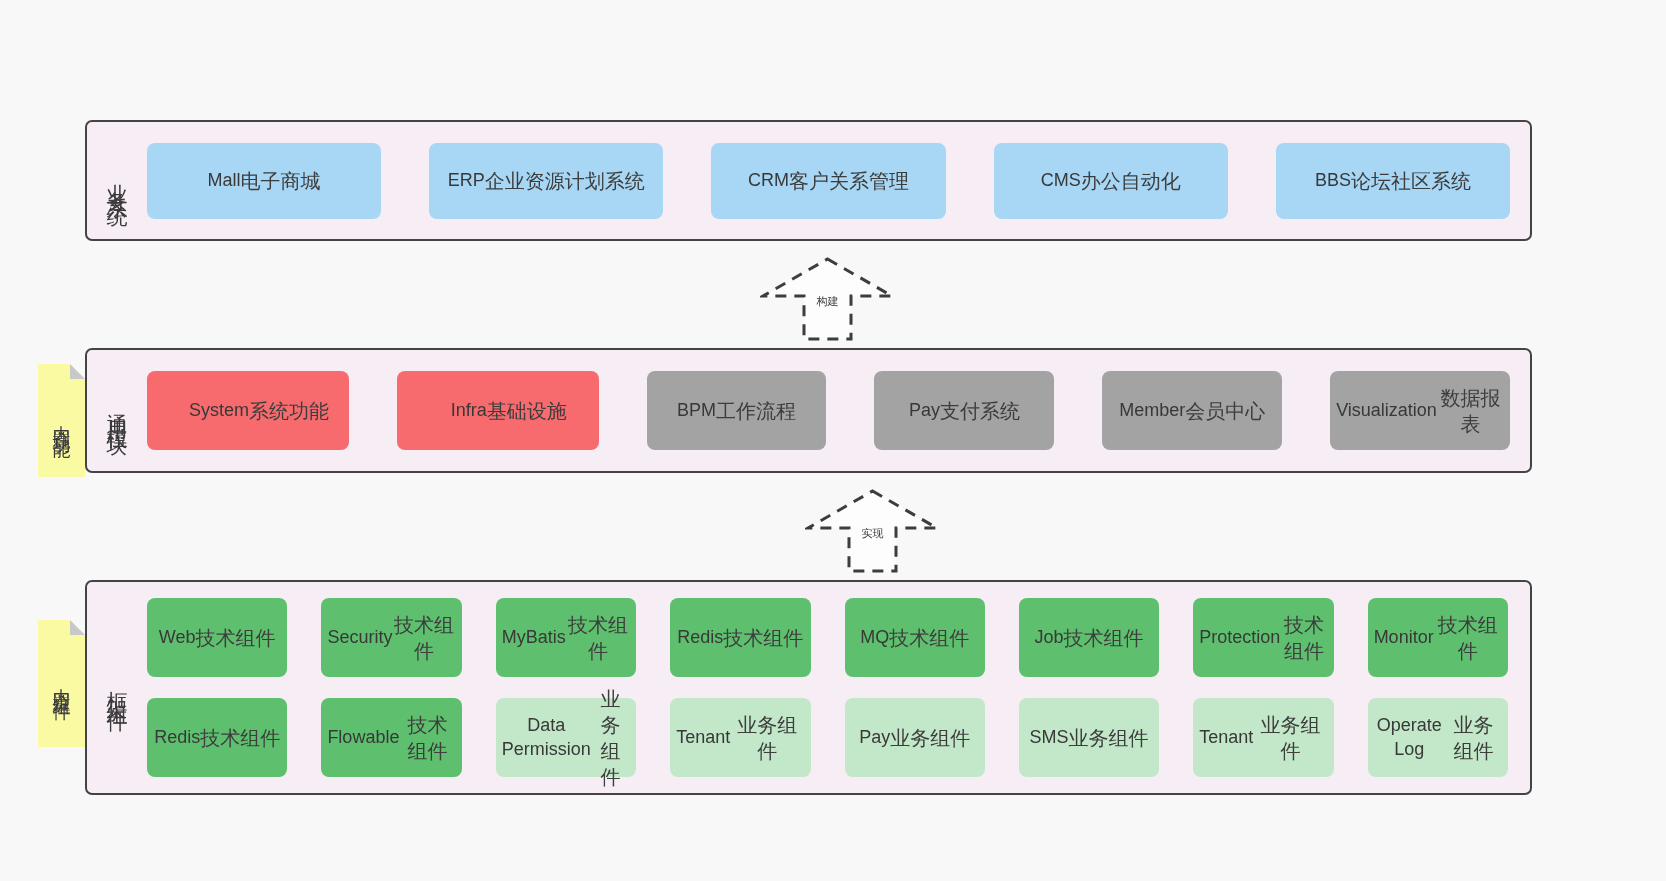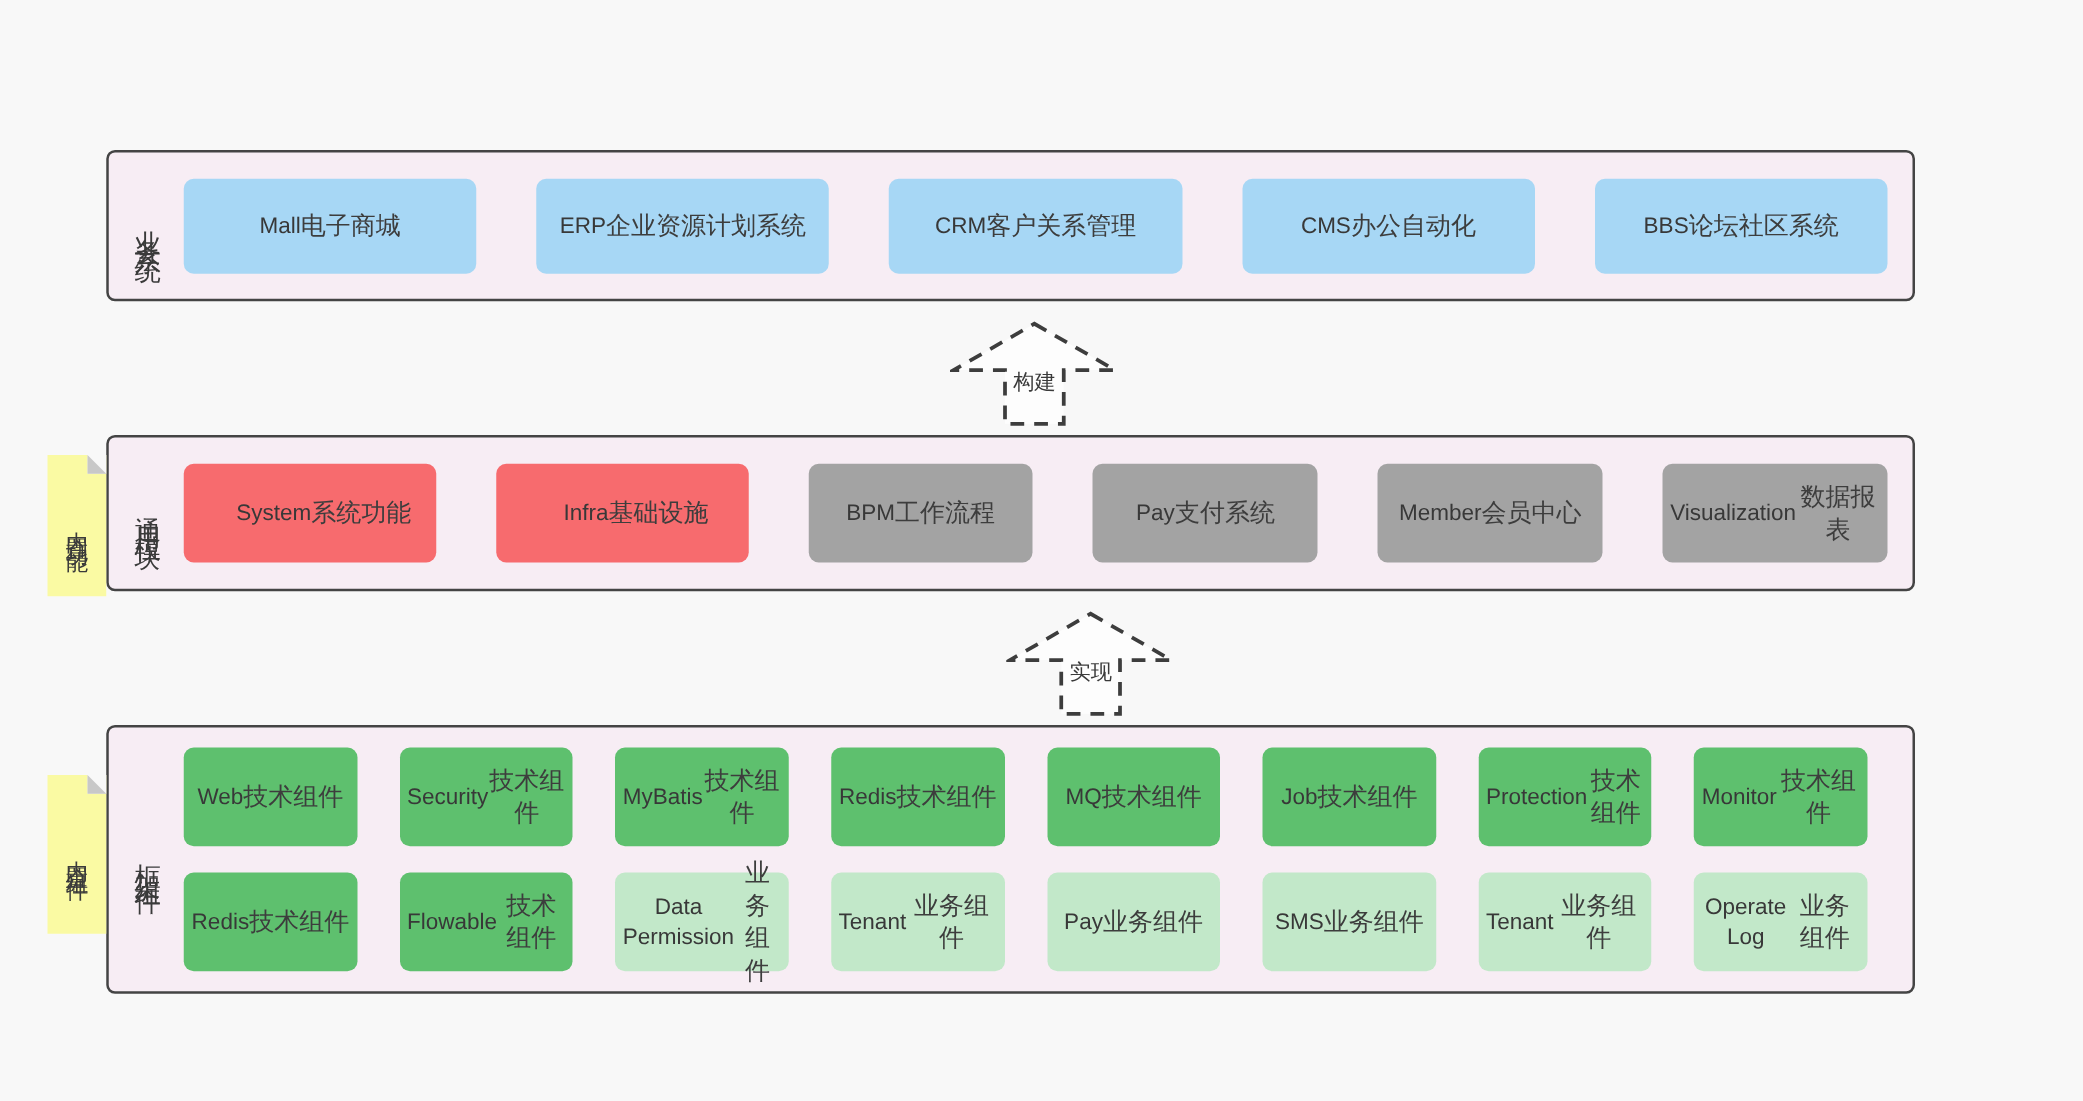--- a/index.html
+++ b/index.html
@@ -37,21 +37,21 @@
     flex:0 0 60px;
   }
   .panel-content {
     flex:1;
     display:flex;
     flex-direction:column;
     justify-content:center;
     gap:21px;
     padding-right:20px;
   }
-  #panel-framework .panel-content { padding-right:36px; }
+  #panel-framework .panel-content { padding-right:22px; }
   .row {
     display:flex;
     gap:48px;
   }
   #panel-framework .row { gap:34px; }
   .box {
     flex:1;
     height:76px;
     border-radius:8px;
     display:flex;
@@ -102,21 +102,21 @@
     height:86px;
   }
   #arrow-build     { left:760px; top:256px; }
   #arrow-implement { left:805px; top:488px; }
   .arrow svg { display:block; width:100%; height:100%; }
   .arrow-label {
     position:absolute;
     left:50%;
     top:38px;
     transform:translateX(-50%);
-    font-size:17px;
+    font-size:11px;
     color:#3a3a3a;
     background:#fdfdfd;
     padding:0 2px;
     white-space:nowrap;
   }
 </style>
 </head>
 <body>
 
 <div class="panel" id="panel-business">

